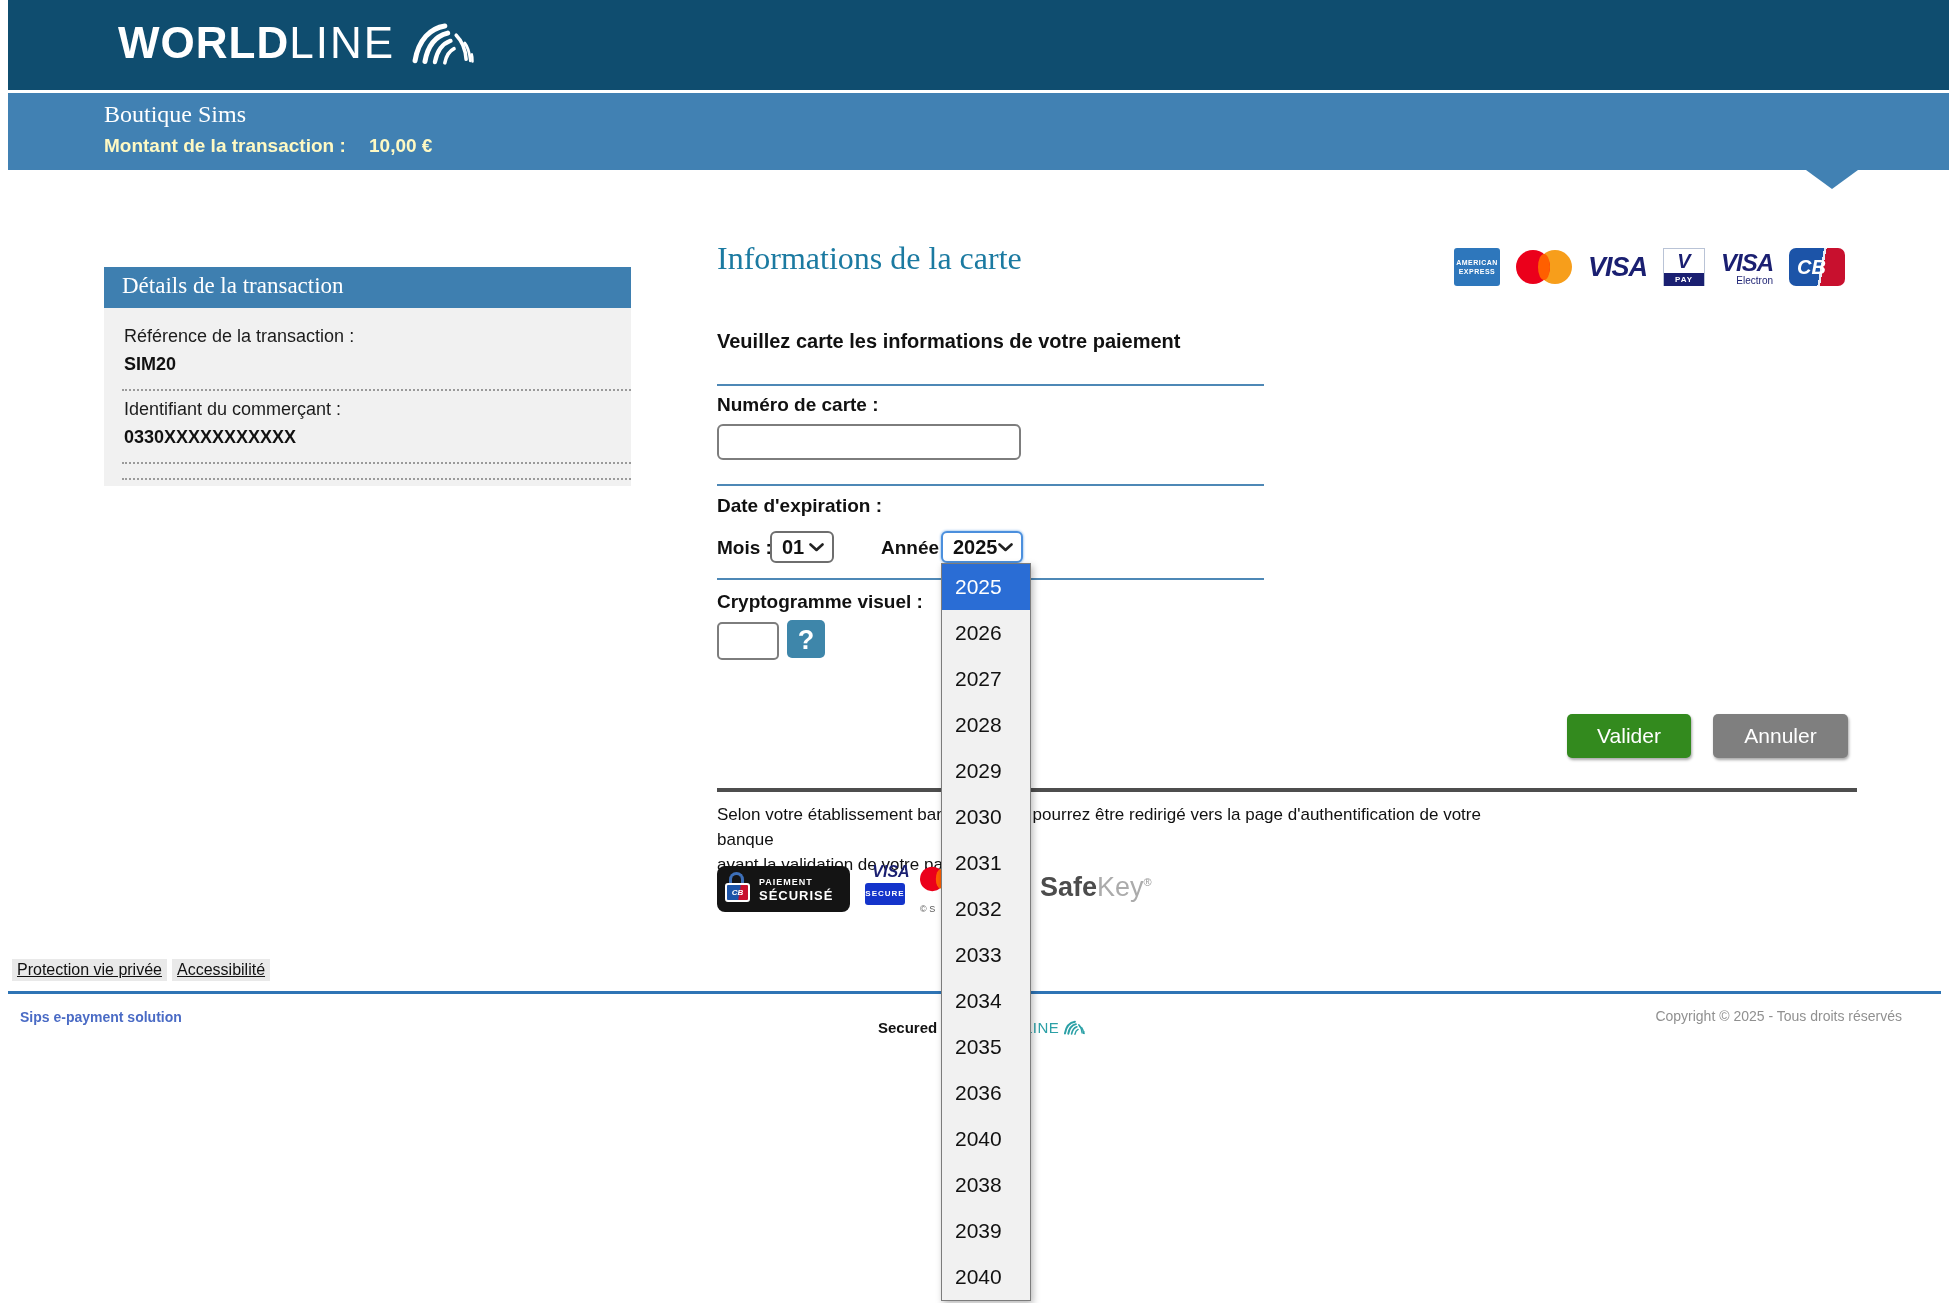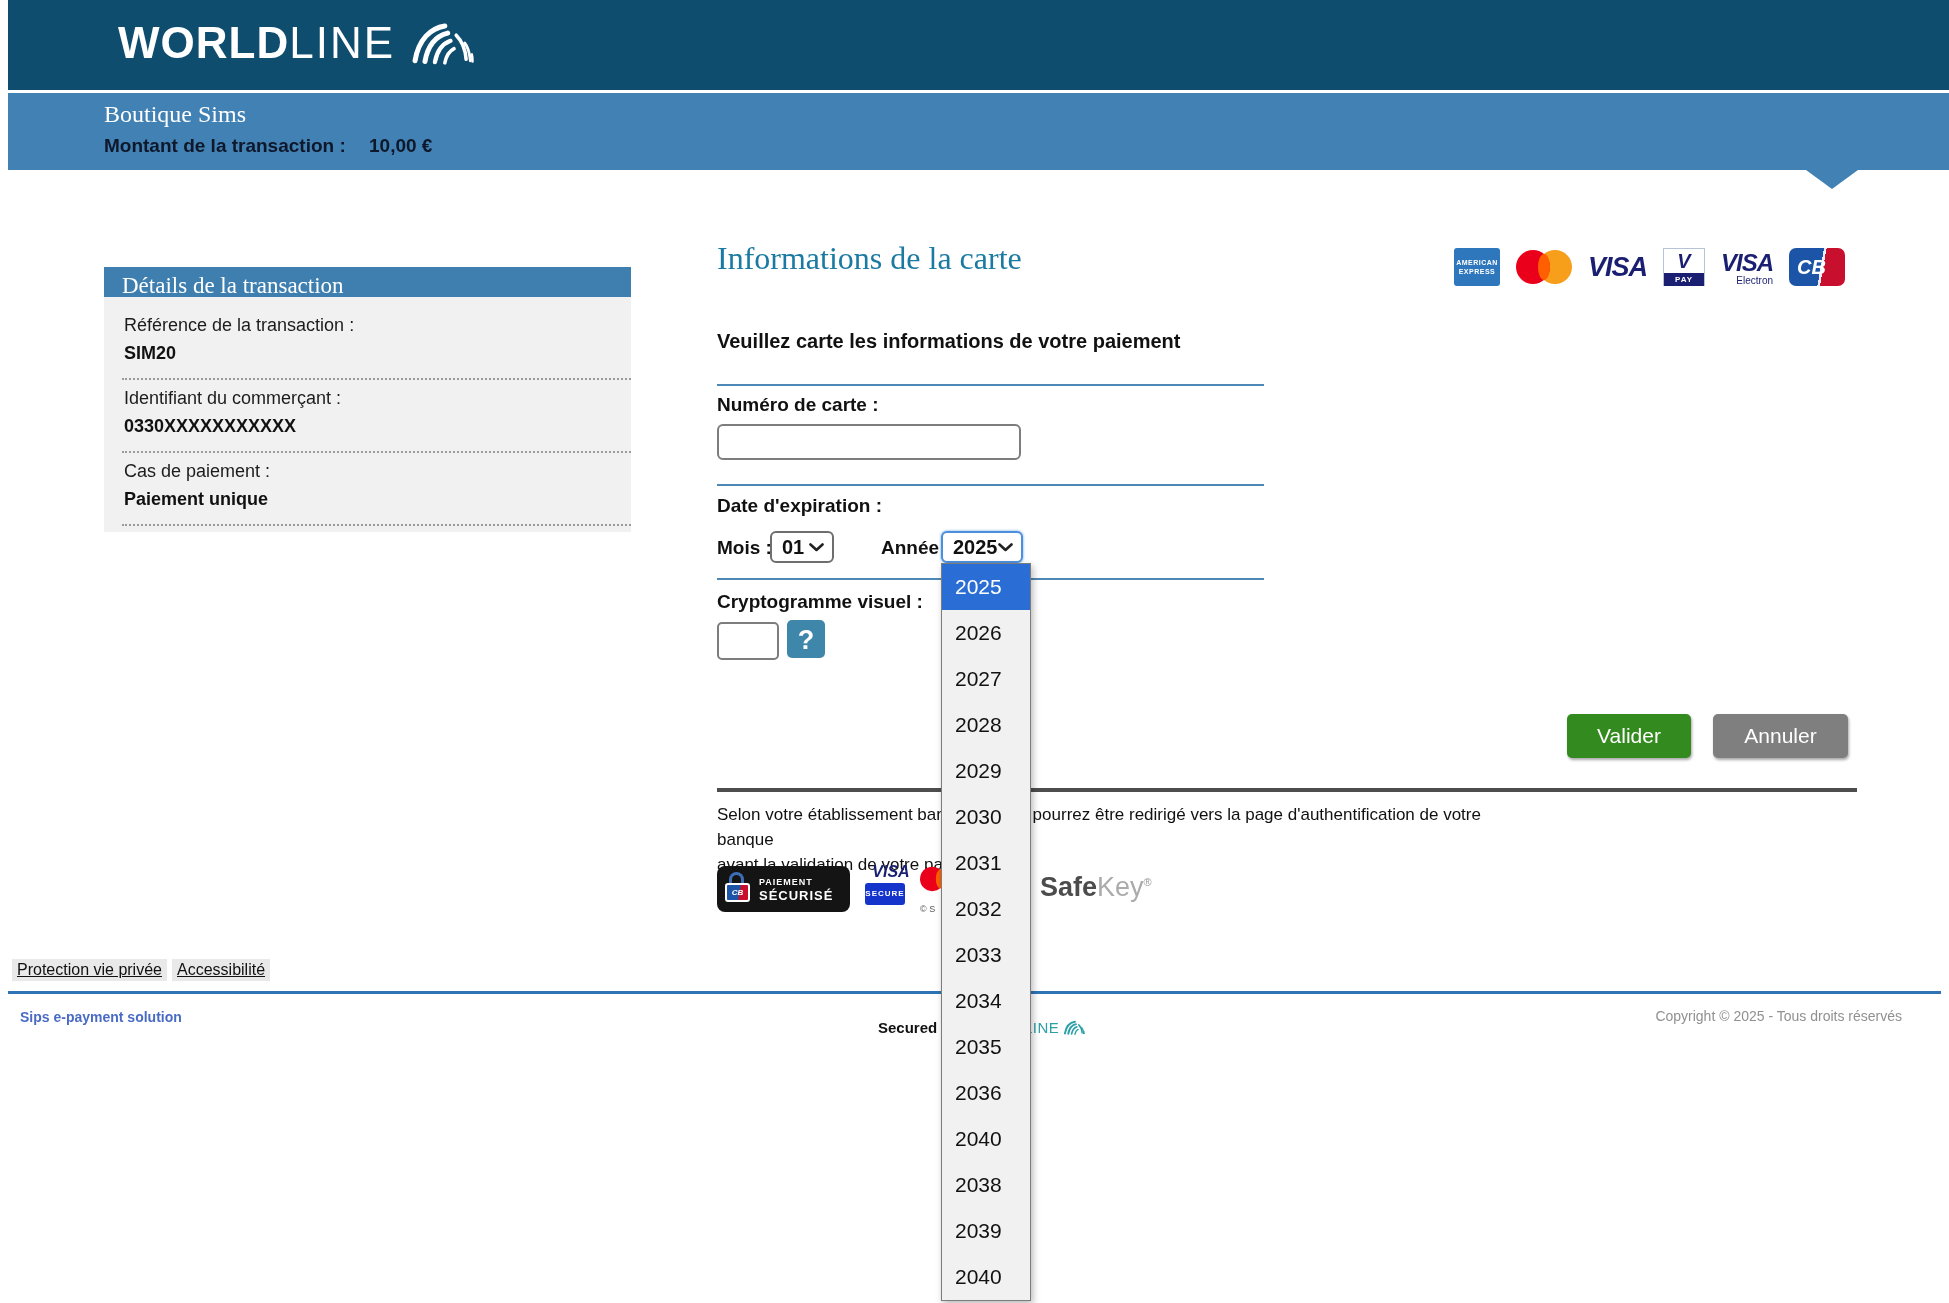--- a/index.html
+++ b/index.html
@@ -8,27 +8,27 @@
 
   
   .header-dark{position:absolute;left:8px;top:0;width:1941px;height:90px;background:#0F4D6F;}
   .brand{position:absolute;left:110px;top:18px;display:flex;align-items:center;color:#fff;}
   .brand .w1{font-size:44px;font-weight:800;letter-spacing:1px;}
   .brand .w2{font-size:44px;font-weight:300;letter-spacing:2px;}
   .brand svg{margin-left:14px;}
 
   .header-sub{position:absolute;left:8px;top:93px;width:1941px;height:77px;background:#4181B3;}
   .shop-name{position:absolute;left:96px;top:8px;color:#fff;font-family:"Liberation Serif",serif;font-size:24px;}
-  .amount-line{position:absolute;left:96px;top:42px;color:#0f172a;font-size:19px;font-weight:bold;}
+  .amount-line{position:absolute;left:96px;top:42px;color:#fef9c3;font-size:19px;font-weight:bold;}
   .amount-line .val{margin-left:18px;}
   .sub-tail{position:absolute;left:1806px;top:170px;width:0;height:0;border-left:26px solid transparent;border-right:26px solid transparent;border-top:19px solid #4181B3;}
 
   
   .panel{position:absolute;left:104px;top:267px;width:527px;}
-  .panel-header{height:30px;line-height:38px;background:#3E7FB0;color:#fff;font-family:"Liberation Serif",serif;font-size:23px;padding-left:18px;box-sizing:border-box;}
+  .panel-header{height:41px;line-height:38px;background:#3E7FB0;color:#fff;font-family:"Liberation Serif",serif;font-size:23px;padding-left:18px;box-sizing:border-box;}
   .panel-body{background:#F1F1F1;padding:10px 0 6px 0;}
   .field{padding:8px 20px 0 20px;}
   .field .flabel{font-size:18px;color:#1c1c1c;}
   .field .fvalue{font-size:18px;font-weight:bold;color:#111;margin-top:7px;}
   .dotted{border-top:2px dotted #9a9a9a;margin:14px 0 0 18px;}
 
   
   .page-title{position:absolute;left:717px;top:240px;font-family:"Liberation Serif",serif;font-size:32px;color:#1B7AA1;}
   .subtitle{position:absolute;left:717px;top:330px;font-size:20px;font-weight:bold;color:#111;}
   .bdiv{position:absolute;left:717px;width:547px;height:2px;background:#4E88B6;}
@@ -141,24 +141,20 @@
       <div class="field">
         <div class="flabel">Référence de la transaction :</div>
         <div class="fvalue">SIM20</div>
       </div>
       <div class="dotted"></div>
       <div class="field">
         <div class="flabel">Identifiant du commerçant :</div>
         <div class="fvalue">0330XXXXXXXXXXX</div>
       </div>
       <div class="dotted"></div>
-      <div class="field">
-        <div class="flabel">Cas de paiement :</div>
-        <div class="fvalue">Paiement unique</div>
-      </div>
       <div class="dotted"></div>
     </div>
   </div>
 
   <div class="page-title">Informations de la carte</div>
 
   <div class="brands-row">
     <div class="amex">
       <span>AMERICAN</span>
       <span>EXPRESS</span>

